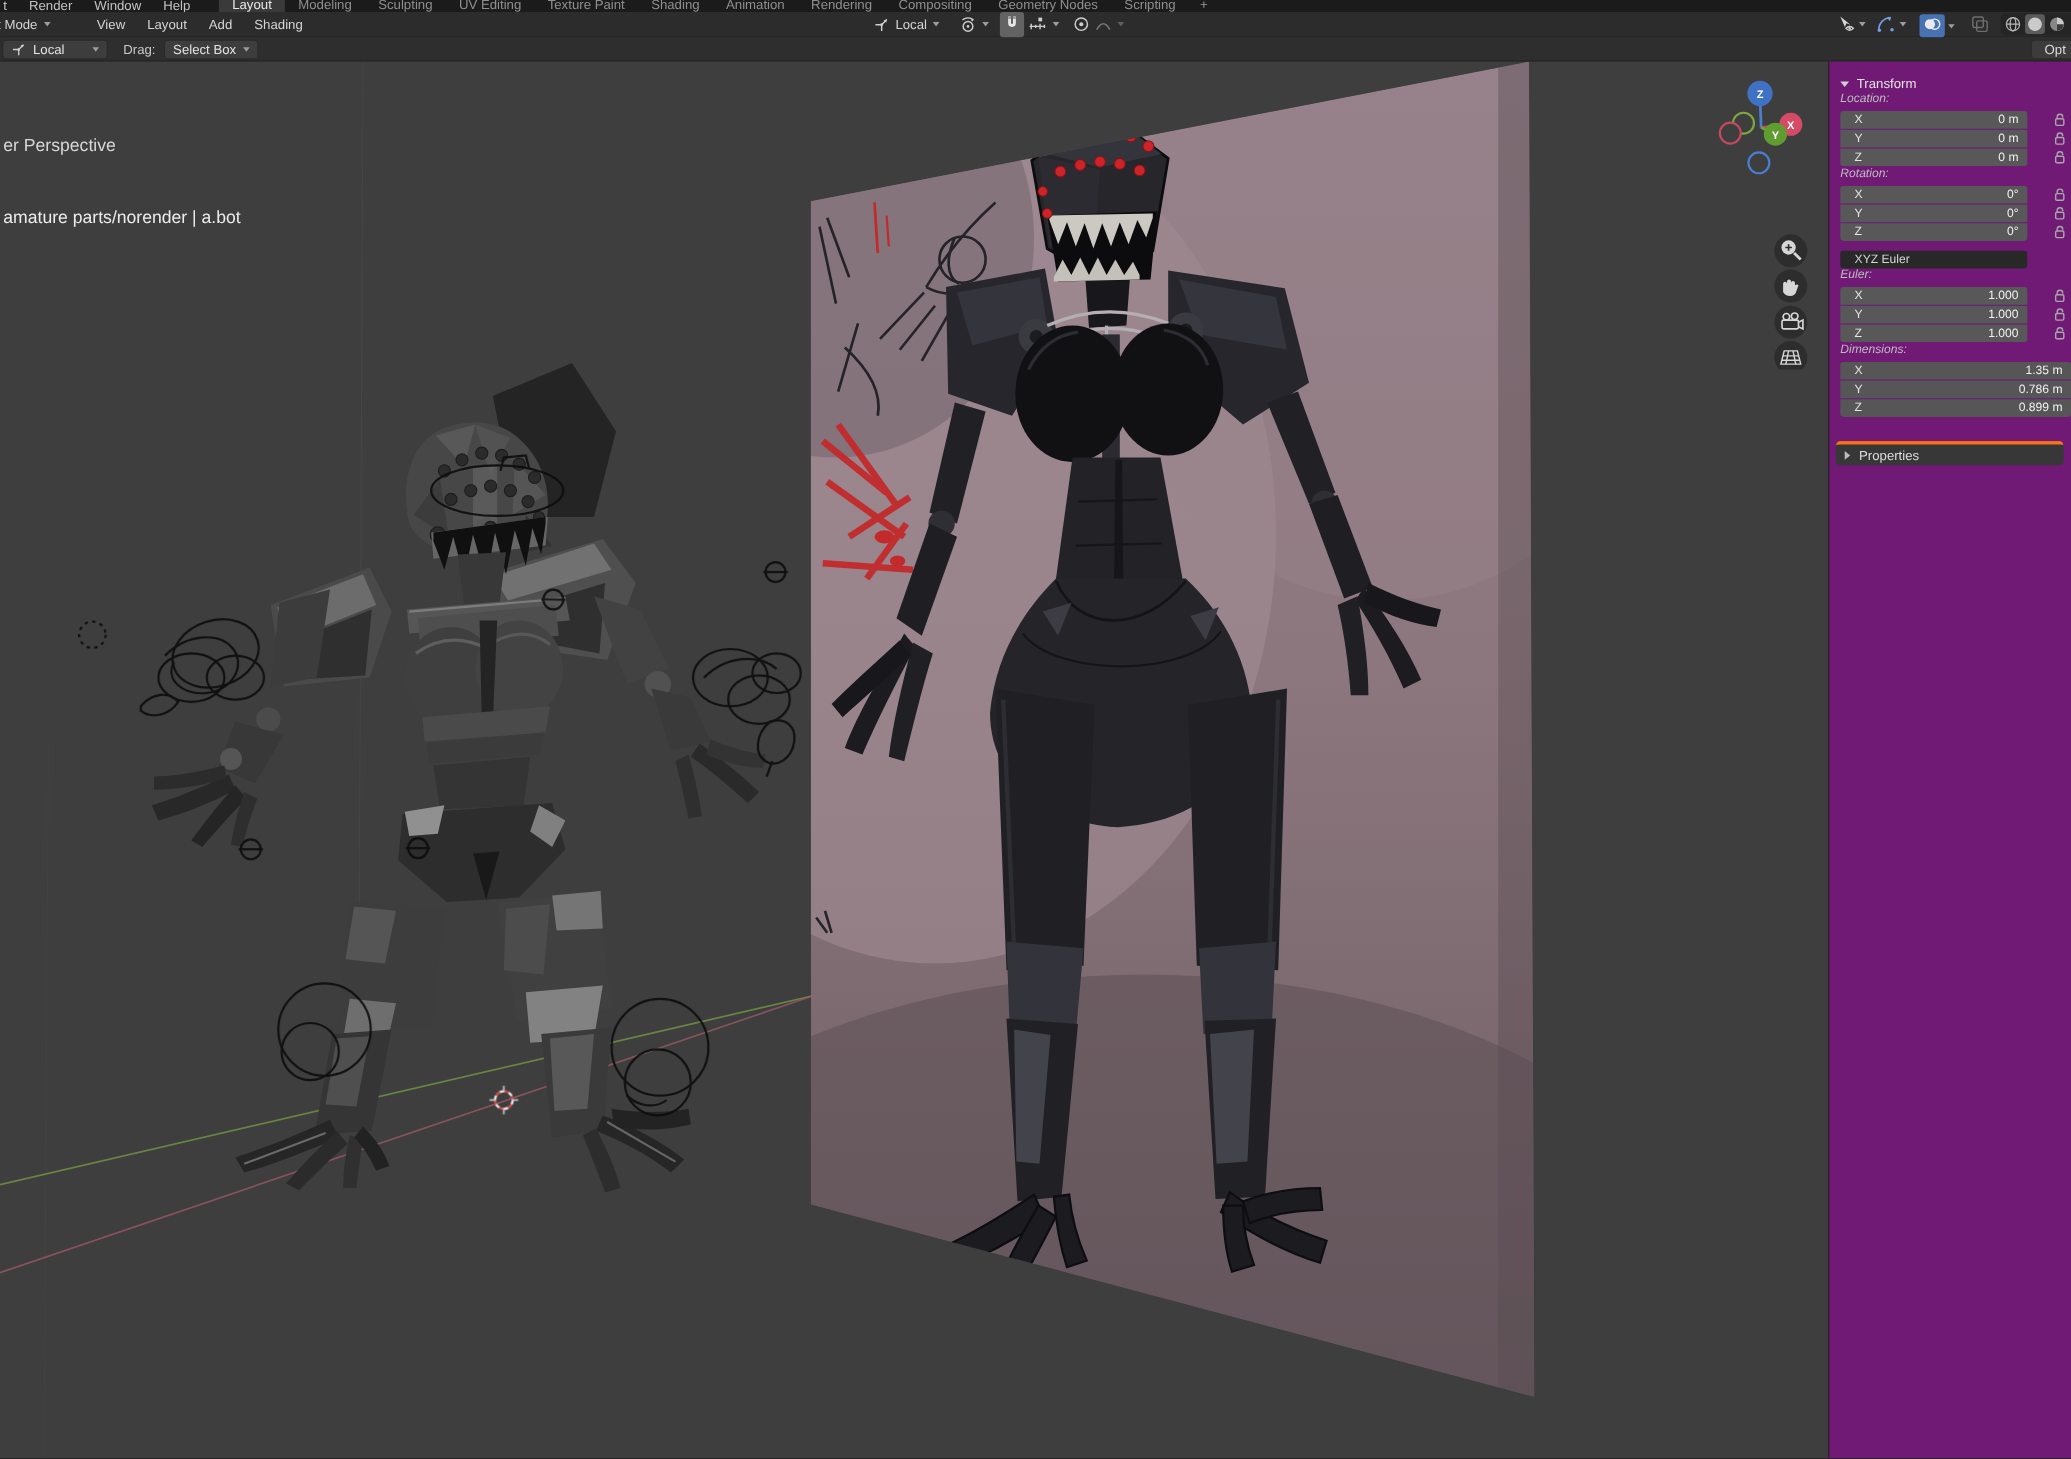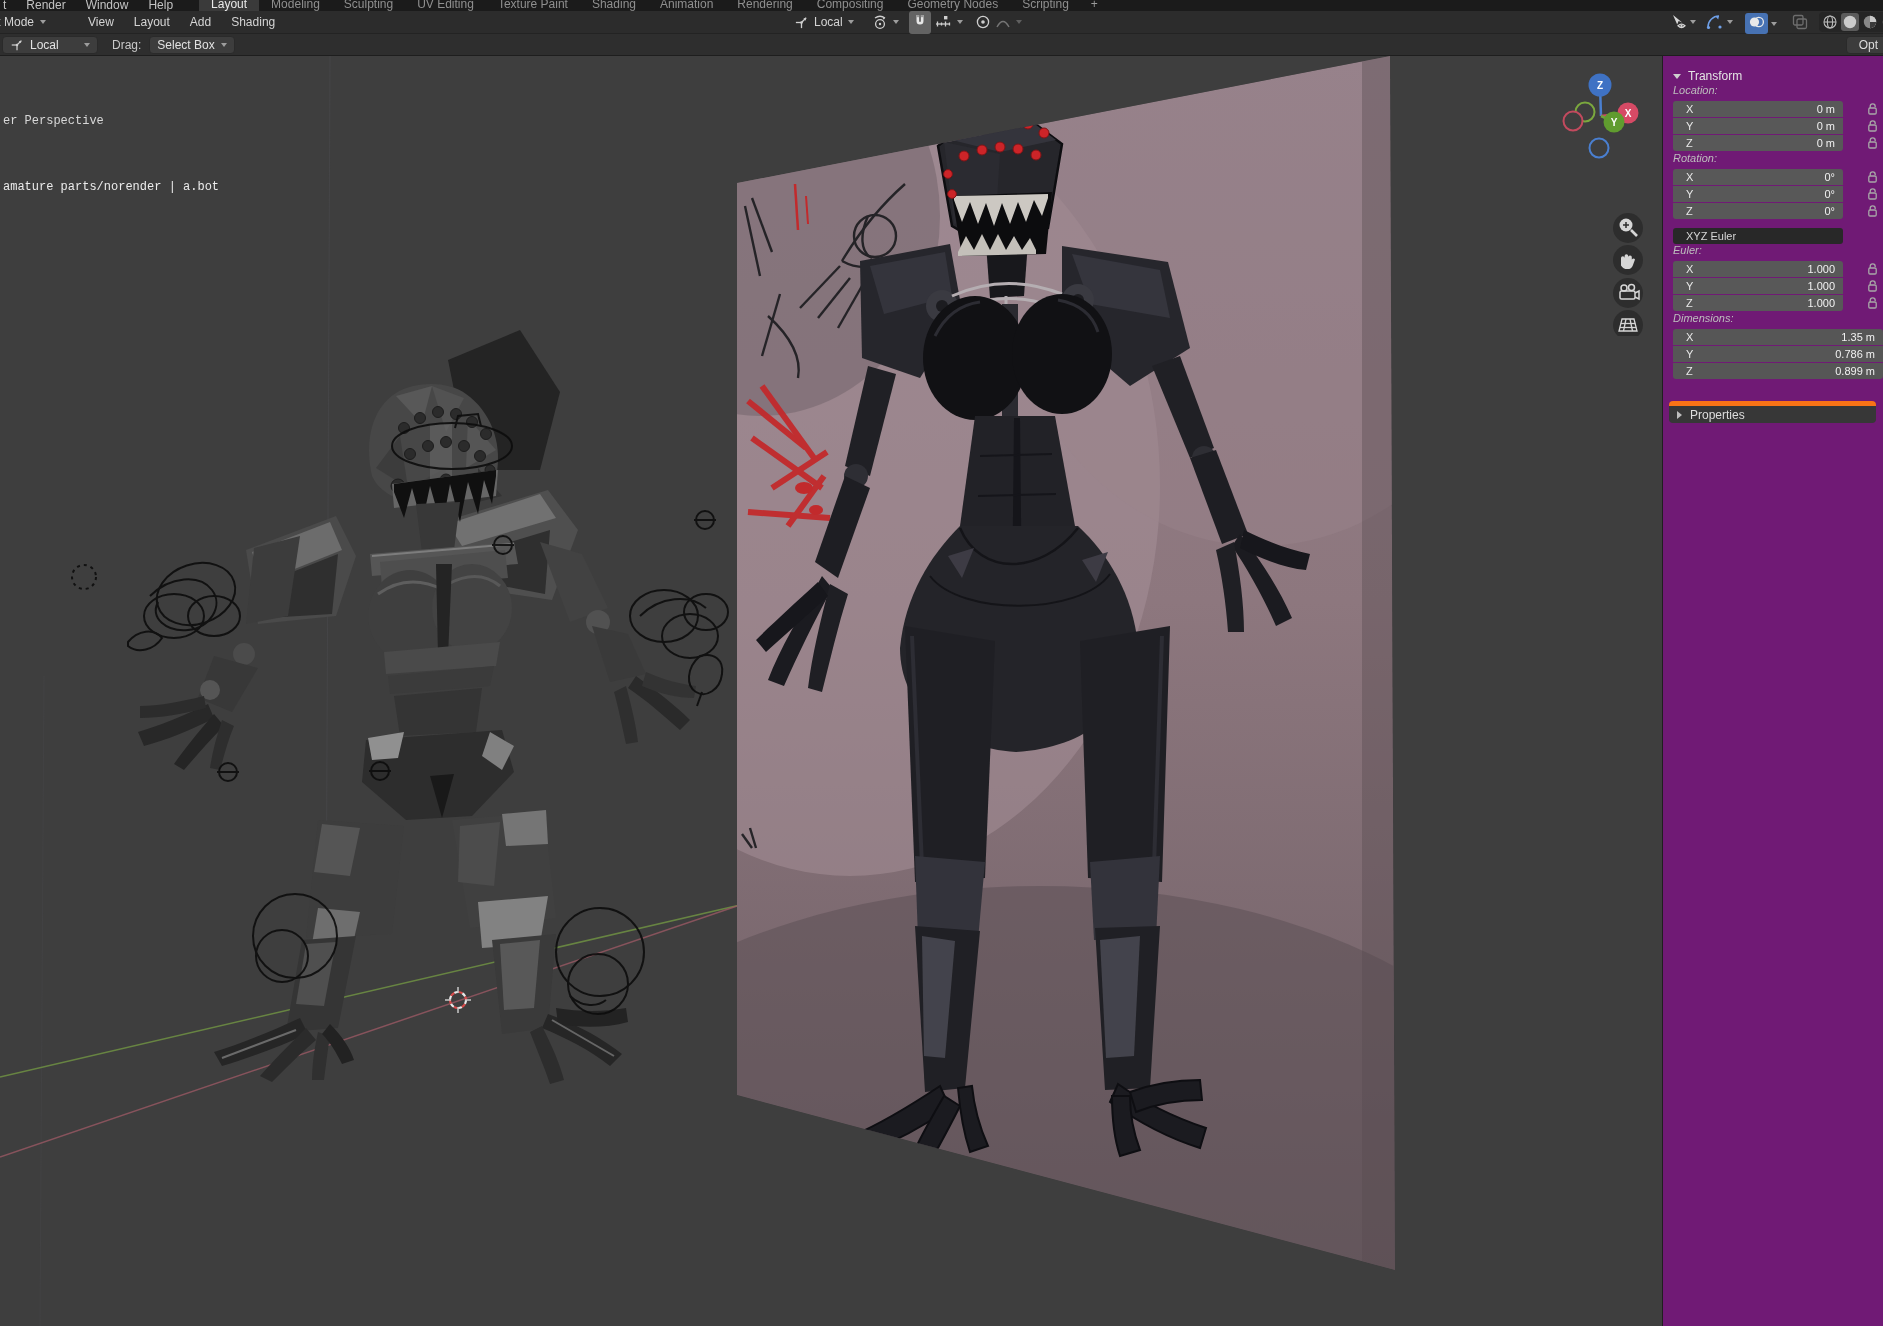--- a/index.html
+++ b/index.html
@@ -36,42 +36,42 @@
   .shade-group { position:absolute; left:152px; top:1px; width:80px; height:20px; background:#252525; border-radius:4px 0 0 4px; display:flex; align-items:center; padding-left:3px; gap:3px; }
   .shade-active { background:#5b5b5b; border-radius:3px; padding:1px; display:inline-flex; }
   
   .header3 { position:absolute; left:0; top:34px; width:100%; height:22px; background:#2e2e2e; border-bottom:1px solid #1e1e1e; font-size:12px; }
   .h3-left { position:absolute; left:2px; top:2px; display:flex; align-items:center; }
   .field-widget { background:#3d3d3d; border:1px solid #2a2a2a; border-radius:4px; height:18px; display:flex; align-items:center; gap:6px; padding:0 7px; color:#e2e2e2; }
   .drag-label { margin:0 8px 0 14px; color:#c9c9c9; }
   .opt-btn { position:absolute; right:-8px; top:2px; height:18px; background:#3c3c3c; border:1px solid #2a2a2a; border-radius:4px; display:flex; align-items:center; padding:0 12px; color:#dcdcdc; }
   
   .viewport { position:absolute; left:0; top:56px; width:1662px; height:1270px; background:#3e3e3e; overflow:hidden; }
-  .vp-overlay-text { position:absolute; left:3px; top:10px; font-size:12px; color:#d8d8d8; line-height:22px; white-space:pre;font-family:Liberation Mono, monospace; }
+  .vp-overlay-text { position:absolute; left:3px; top:22px; font-size:16px; color:#d8d8d8; line-height:22px; white-space:pre; }
   .vp-overlay-text .l2 { color:#ececec; }
   .vp-svg { position:absolute; left:0; top:0; }
   
   .gizmo-svg { position:absolute; left:1530px; top:10px; }
   .gz-label { font-size:10px; font-weight:bold; fill:#ffffff; }
   
   .npanel { position:absolute; left:1662px; top:56px; width:221px; height:1270px; background:#701a75; border-left:1px solid #1f1f1f; font-size:11px; color:#c6c6c6; }
   .npanel-inner { padding:12px 0 0 10px; }
   .sec-header { display:flex; align-items:center; gap:7px; font-size:12px; color:#e4e4e4; height:16px; }
   .plabel { margin-bottom:5px; color:#bdbdbd;font-style:italic; }
   .prow { display:flex; align-items:center; margin-bottom:1px; }
   .pfield { width:170px; height:16px; background:#585858; display:flex; align-items:center; position:relative; cursor:ew-resize; }
   .pstack .prow:first-child .pfield { border-radius:3px 3px 0 0; }
   .pstack .prow:last-child .pfield { border-radius:0 0 3px 3px; }
   .pfield .ax { margin-left:13px; color:#e8e8e8; }
   .pfield .val { position:absolute; right:8px; color:#f1f1f1; }
   .pfield.wide { width:211px; background:#565656; }
   .lock { margin-left:23px; display:inline-flex; }
   .euler { margin-top:9px; width:170px; height:16px; background:#282828; border-radius:3px; display:flex; align-items:center; color:#d6d6d6; }
   .euler span { margin-left:13px; }
-  .props-header { margin-top:22px; margin-left:-4px; width:207px; height:22px; background:#373737; border-radius:4px; display:flex; align-items:center; gap:8px; padding-left:8px; font-size:12px; color:#dedede; border-top:5px solid #f97316; }
+  .props-header { margin-top:22px; margin-left:-4px; width:207px; height:22px; background:#373737; border-radius:4px; display:flex; align-items:center; gap:8px; padding-left:8px; font-size:12px; color:#dedede; border-top:3px solid #f97316; }
   .chev-right { width:0; height:0; border-top:4px solid transparent; border-bottom:4px solid transparent; border-left:5px solid #bdbdbd; display:inline-block; }
   .chev-down { width:0; height:0; border-left:4px solid transparent; border-right:4px solid transparent; border-top:5px solid #cfcfcf; display:inline-block; }
 </style>
 </head>
 <body>
 
 <div class="app">
 
   <div class="topbar">
     <div class="topbar-inner">

